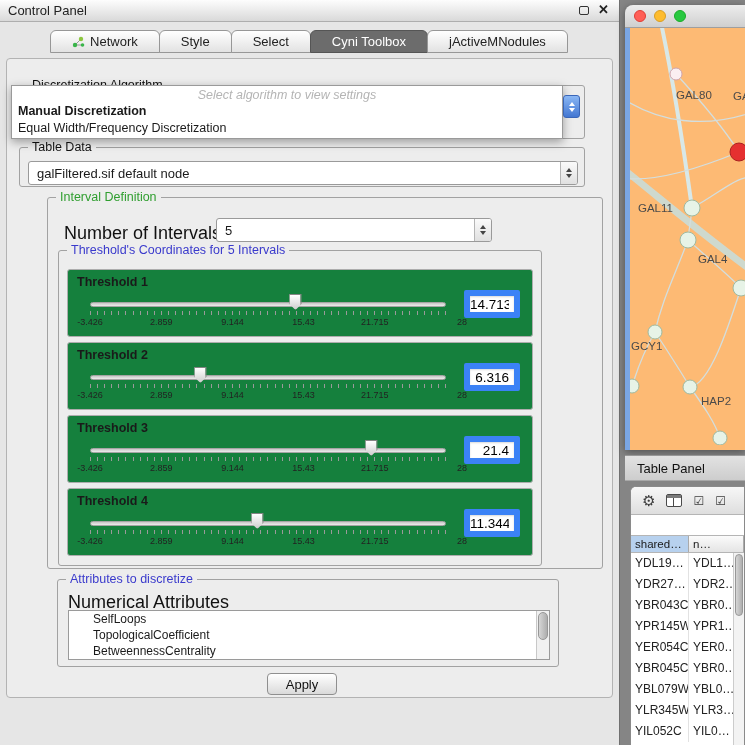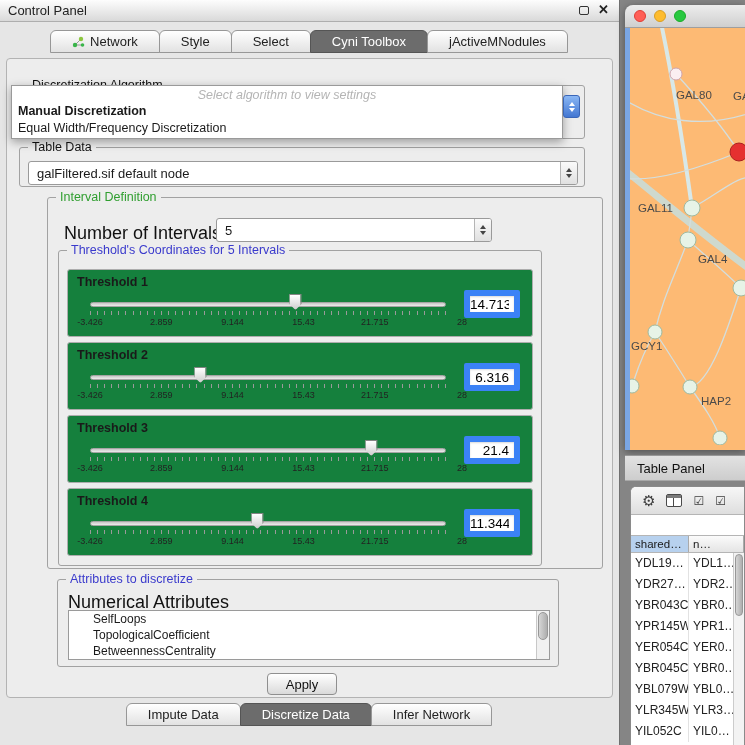--- a/index.html
+++ b/index.html
@@ -293,31 +293,20 @@
         <div class="list-item">BetweennessCentrality</div>
         <div class="sb-v">
             <div class="sb-thumb"></div>
           </div>
       </div>
     </div>
 
     <button class="apply-btn">Apply</button>
   </div>
 
-  <nav class="tabbar bottom">
-    <div class="tab">
-        <span>Impute Data</span>
-      </div>
-    <div class="tab selected">
-        <span>Discretize Data</span>
-      </div>
-    <div class="tab">
-        <span>Infer Network</span>
-      </div>
-  </nav>
 </section>
 
 <section id="network-window">
   <header class="mac-titlebar">
     <span class="light red"></span>
     <span class="light yellow"></span>
     <span class="light green"></span>
   </header>
   <div class="net-canvas">
     <svg width="115" height="417" viewBox="0 0 115 417">

